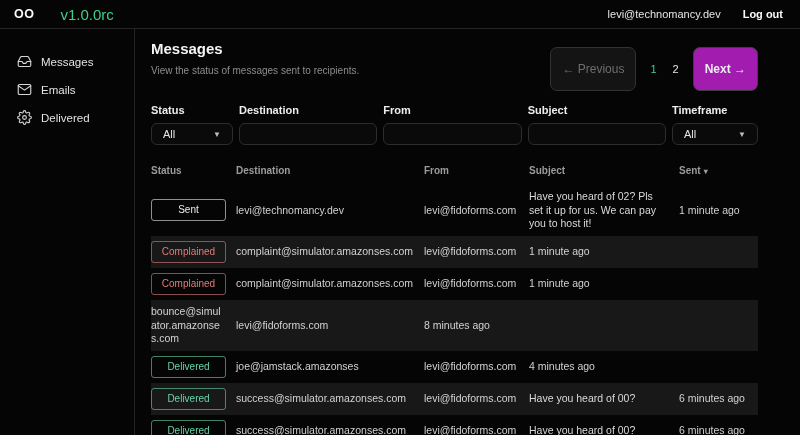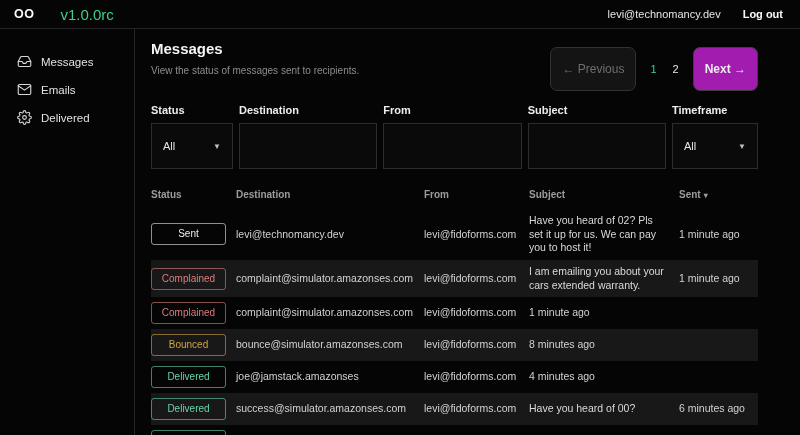--- a/index.html
+++ b/index.html
@@ -25,21 +25,21 @@
   .page-subtitle { font-size:10px; color:#8d8d8d; margin-top:8px; }
   .pagination { display:flex; align-items:center; gap:12px; margin-top:7px; }
   .btn { font-size:12px; padding:14px 11px; border-radius:7px; border:1px solid #323232; background:#141414; cursor:pointer; font-family:inherit; }
   .btn-prev { color:#6e6e6e; }
   .btn-next { color:#ececec; background:#a21caf; border-color:#3e3e3e; font-weight:600; }
   .page-num { font-size:11px; color:#e5e5e5; cursor:pointer; padding:0 2px; }
 
   
   .filters { display:flex; gap:6px; margin-top:13px; }
   .filter-label { font-size:11px; font-weight:bold; color:#ededed; display:block; margin-bottom:7px; }
-  .control { height:46px; background:#0a0a0a; border:1px solid #2d2d2d; border-radius:0; }
+  .control { height:22px; background:#0a0a0a; border:1px solid #2d2d2d; border-radius:6px; }
   .select-box { display:flex; align-items:center; justify-content:space-between; padding:0 11px; font-size:11px; color:#e5e5e5; cursor:pointer; }
   .caret { font-size:8px; color:#bdbdbd; }
   input.control { width:100%; padding:0 9px; color:#e5e5e5; font-size:11px; font-family:inherit; outline:none; }
   .f-status { width:82px; flex:0 0 82px; }
   .f-timeframe { width:86px; flex:0 0 86px; }
   .f-grow { flex:1; }
 
   
   .table { margin-top:14px; }
   .thead, .trow { display:grid; grid-template-columns:85px 188px 105px 150px 78px; }
@@ -145,33 +145,31 @@
     <span class="cell-dest">levi@technomancy.dev</span>
     <span class="cell-from">levi@fidoforms.com</span>
     <span class="cell-subject">Have you heard of 02? Pls set it up for us. We can pay you to host it!</span>
     <span class="cell-sent">1 minute ago</span>
   </div>
 
   <div class="trow">
     <span><span class="badge" style="color: rgb(224, 125, 125); border-color: rgba(224, 125, 125, 0.6);">Complained</span></span>
     <span class="cell-dest">complaint@simulator.amazonses.com</span>
     <span class="cell-from">levi@fidoforms.com</span>
-    <span class="cell-subject">I am emailing you about your cars extended warranty.</span>
     <span class="cell-sent">1 minute ago</span>
   </div>
 
   <div class="trow">
     <span><span class="badge" style="color: rgb(224, 125, 125); border-color: rgba(224, 125, 125, 0.6);">Complained</span></span>
     <span class="cell-dest">complaint@simulator.amazonses.com</span>
     <span class="cell-from">levi@fidoforms.com</span>
     <span class="cell-sent">1 minute ago</span>
   </div>
 
   <div class="trow">
-    <span><span class="badge" style="color: rgb(210, 165, 63); border-color: rgba(210, 165, 63, 0.6);">Bounced</span></span>
     <span class="cell-dest">bounce@simulator.amazonses.com</span>
     <span class="cell-from">levi@fidoforms.com</span>
     <span class="cell-sent">8 minutes ago</span>
   </div>
 
   <div class="trow">
     <span><span class="badge" style="color: rgb(102, 213, 168); border-color: rgba(102, 213, 168, 0.6);">Delivered</span></span>
     <span class="cell-dest">joe@jamstack.amazonses</span>
     <span class="cell-from">levi@fidoforms.com</span>
     <span class="cell-sent">4 minutes ago</span>

